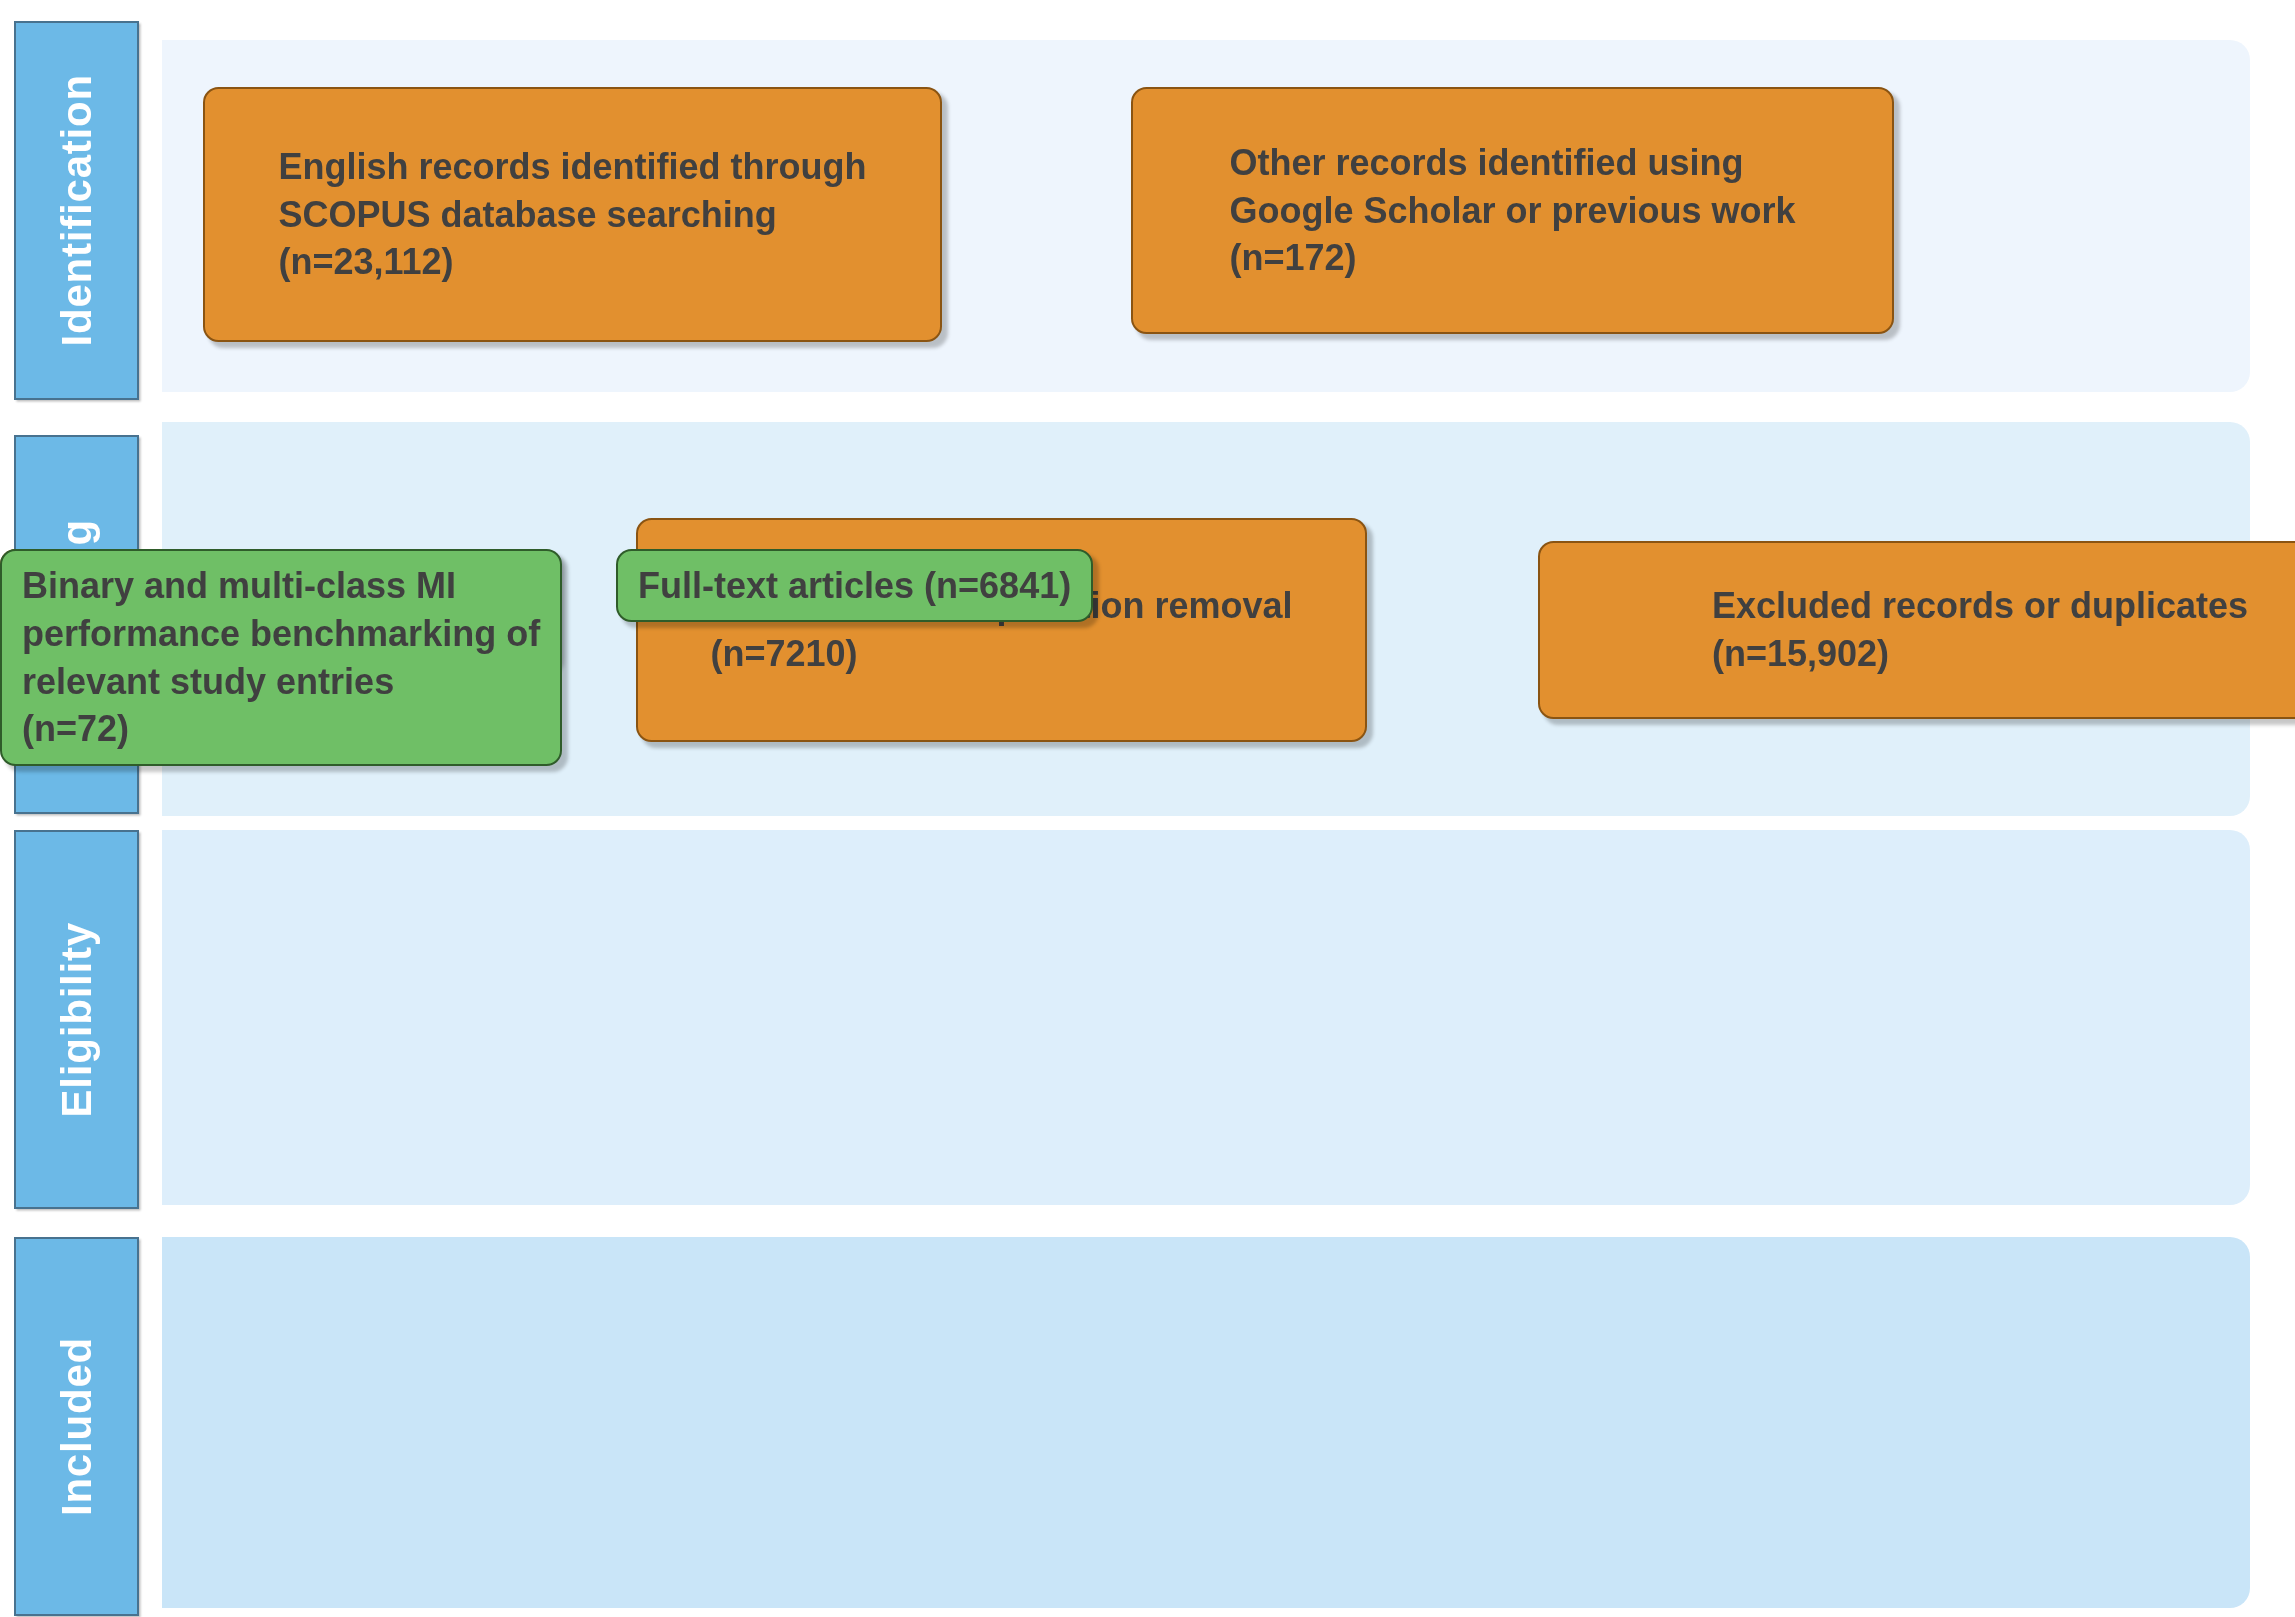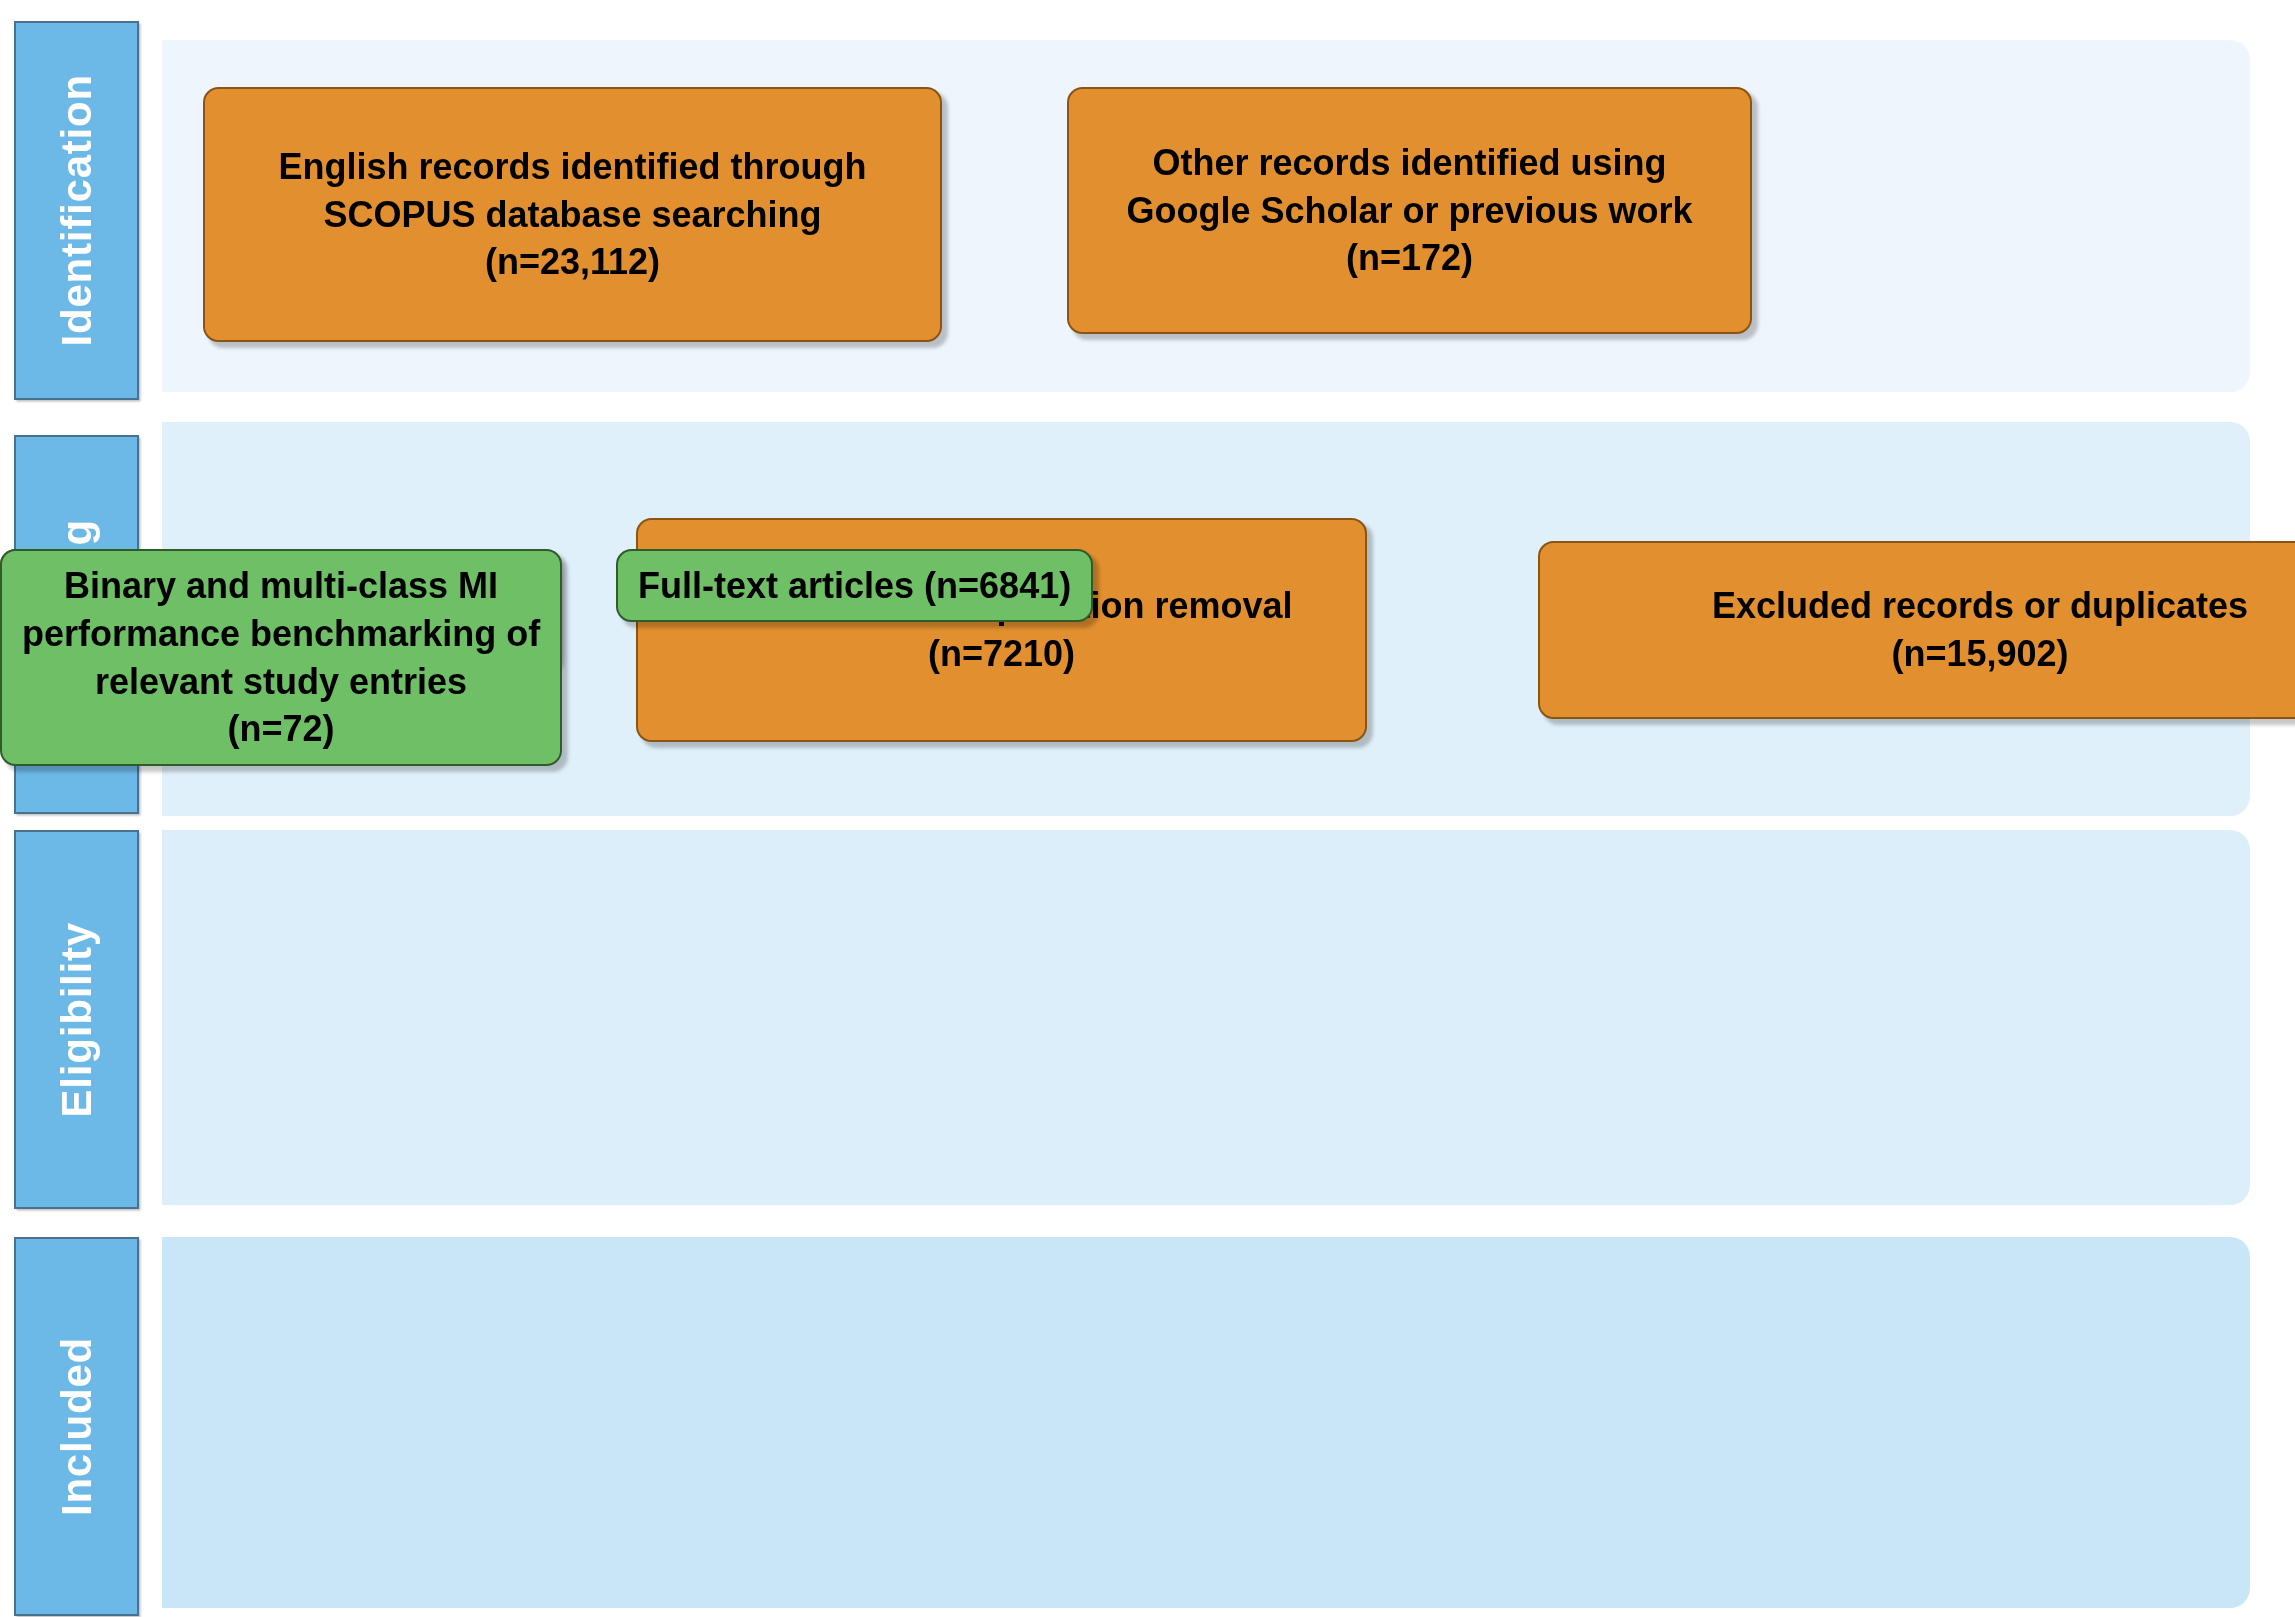--- a/index.html
+++ b/index.html
@@ -59,41 +59,41 @@
   .tab-included       { top: 1237px; height: 379px; }
 
   
   .node {
     position: absolute;
     box-sizing: border-box;
     border-radius: 15.5px;
     display: flex;
     align-items: center;
     justify-content: center;
-    text-align: center;
-    color: #000000;
+    text-align: left;
+    color: #404040;
     font-weight: bold;
     font-size: 36px;
     line-height: 1.33;
     padding: 10.8px 20px;
     box-shadow: 5.4px 5.4px 3.9px rgba(0,0,0,0.22);
   }
   .node .txt { white-space: pre-line; display: block; }
 
   .node-orange {
     background: #e2902f;
     border: 2.3px solid #8a5412;
   }
   .node-green {
     background: #6fbf66;
     border: 2.3px solid #2f5c2a;
   }
 
   .n-english   { left: 203px;  top: 87px;  width: 739px;  height: 255px; }
-  .n-other     { left: 1067px; top: 87px;  width: 685px;  height: 247px; }
+  .n-other     { left: 1131px; top: 87px;  width: 763px;  height: 247px; }
   .n-dedup     { left: 636px;  top: 518px;  width: 731px;  height: 224px; }
   .n-excl-rec  { left: 1538px; top: 541px;  width: 884px;  height: 178px; }
   .n-fulltext  { left: 616px;  top": 0;     width: 731px;  height: 182px; top: 920px; }
   .n-excl-orig { left: 1525px; top: 916px; width: 742px;  height: 186px; }
   .n-included  { left: 636px;  top: 1272px; width: 731px;  height: 302px; }
 
   /* ---------- Connectors ---------- */
   .conn { position: absolute; background: #7ec6ee; }
   .conn-v { width: 7px; }
   .conn-h { height: 7px; }

